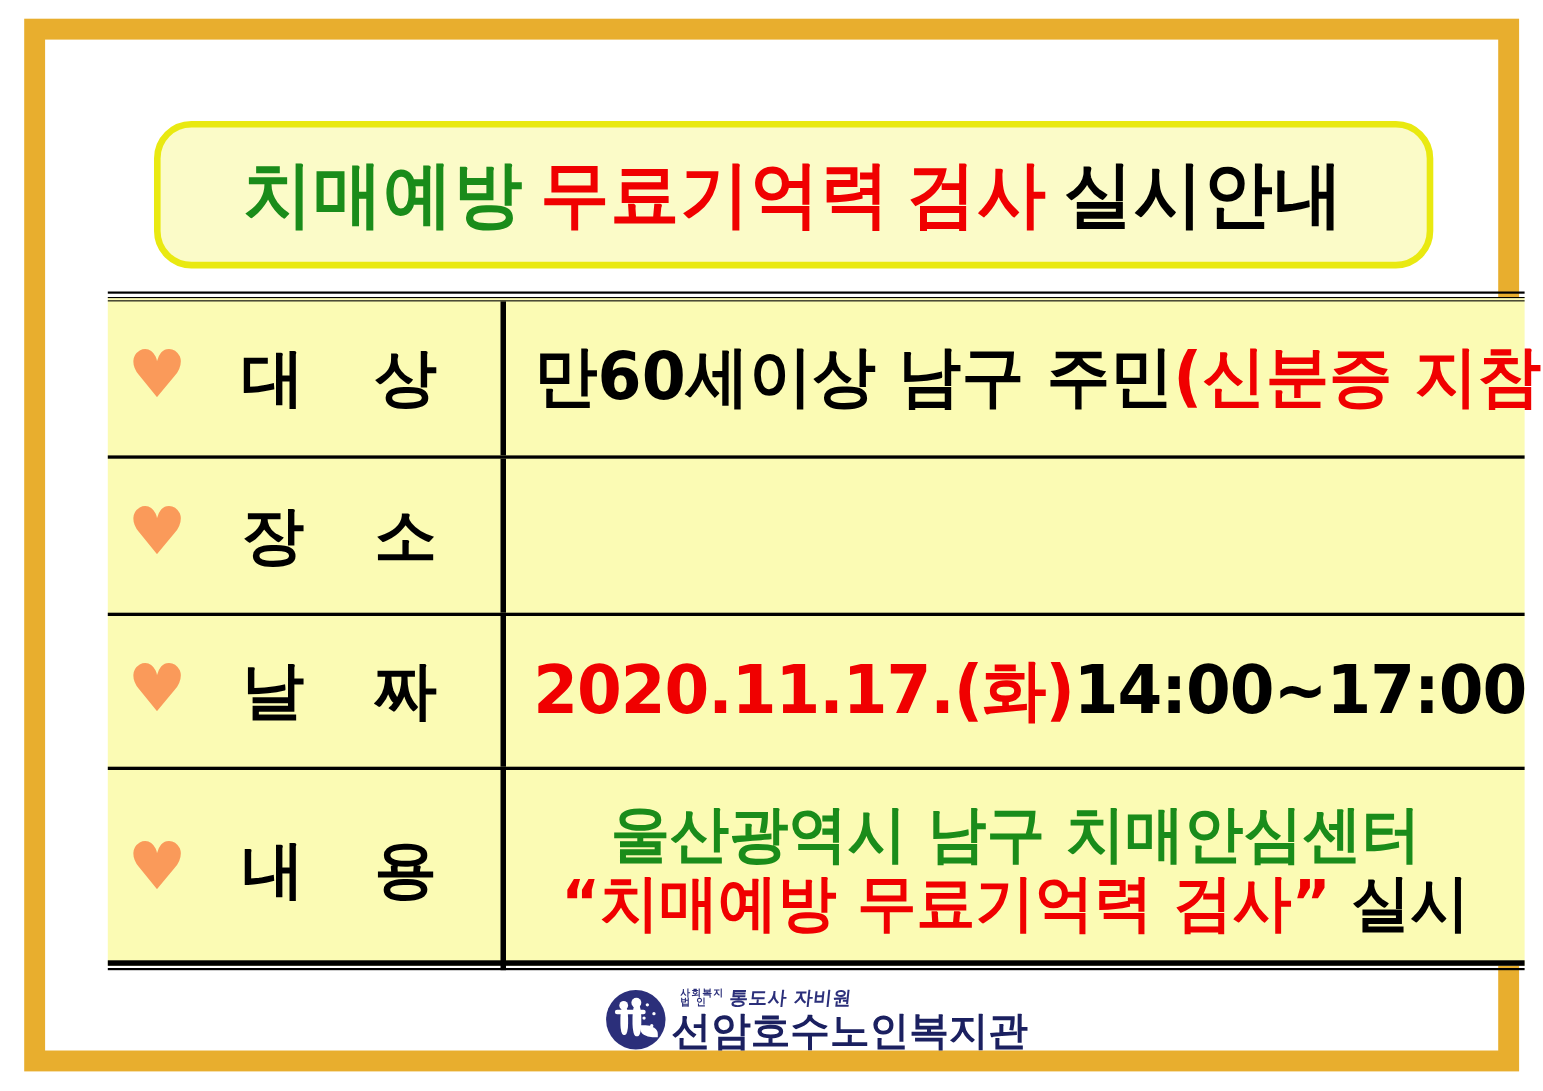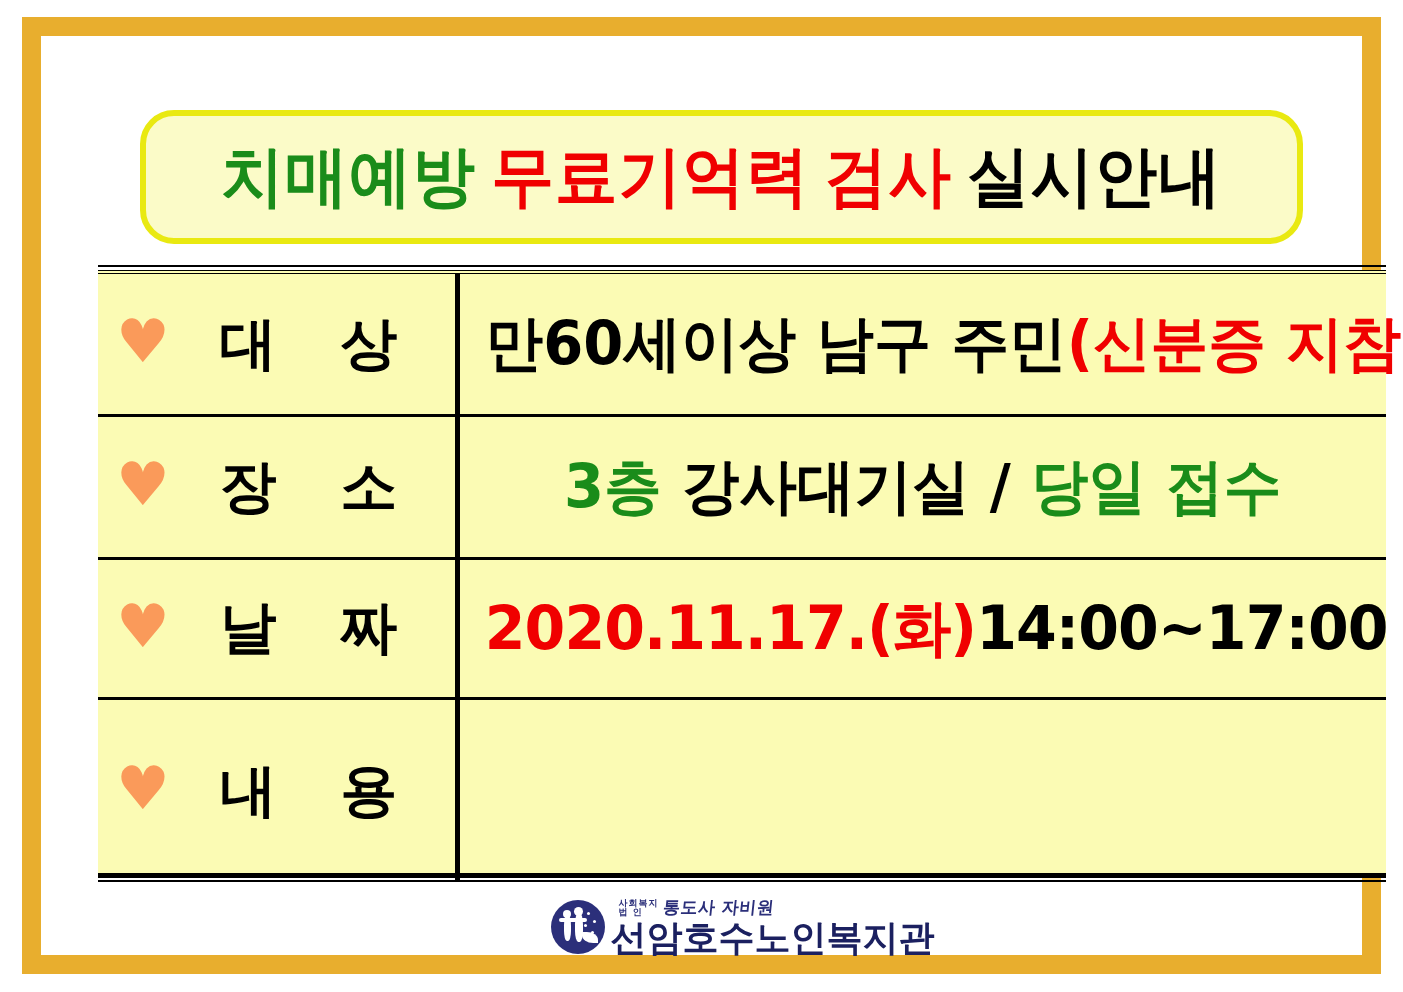--- a/index.html
+++ b/index.html
@@ -201,21 +201,21 @@
   .logo-mark .s3 { left: 33px; top: 24px; }
   .logo-mark .s4 { left: 40px; top: 31px; }
   .logo-mark .leaf {
     left: 31px; top: 32px; width: 16px; height: 11px;
     border-radius: 0 70% 0 70%;
   }
 
   .logo-text { display: flex; flex-direction: column; line-height: 1; }
   .logo-sub {
     display: flex;
-    align-items: flex-start;
+    align-items: center;
     color: #2b2f7a;
     font-size: 13px;
     font-weight: 700;
     margin-bottom: 2px;
     margin-left: 8px;
   }
   .logo-sub .stack {
     display: inline-flex;
     flex-direction: column;
     font-size: 9px;
@@ -268,25 +268,20 @@
         </div>
 
         <div class="row row-2">
           <div class="cell-label">
             <span class="heart">♥</span>
             <span class="label-text">
               <span>장</span>
               <span>소</span>
             </span>
           </div>
-          <div class="cell-value">
-            <div class="vline">
-              <span class="t-green">3층</span><span class="t-black"> 강사대기실 / </span><span class="t-green">당일 접수</span>
-            </div>
-          </div>
         </div>
 
         <div class="row row-3">
           <div class="cell-label">
             <span class="heart">♥</span>
             <span class="label-text">
               <span>날</span>
               <span>짜</span>
             </span>
           </div>
@@ -297,20 +292,28 @@
           </div>
         </div>
 
         <div class="row row-4">
           <div class="cell-label">
             <span class="heart">♥</span>
             <span class="label-text">
               <span>내</span>
               <span>용</span>
             </span>
+          </div>
+          <div class="cell-value">
+            <div class="vline small">
+              <span class="t-green">울산광역시 남구 치매안심센터</span>
+            </div>
+            <div class="vline small">
+              <span class="t-red">“치매예방 무료기억력 검사”</span><span class="t-black"> 실시</span>
+            </div>
           </div>
         </div>
 
       </div>
 
       <div class="logo">
         <div class="logo-mark">
           <span class="fig arm"></span>
           <span class="fig f1"></span>
           <span class="fig f1h"></span>

